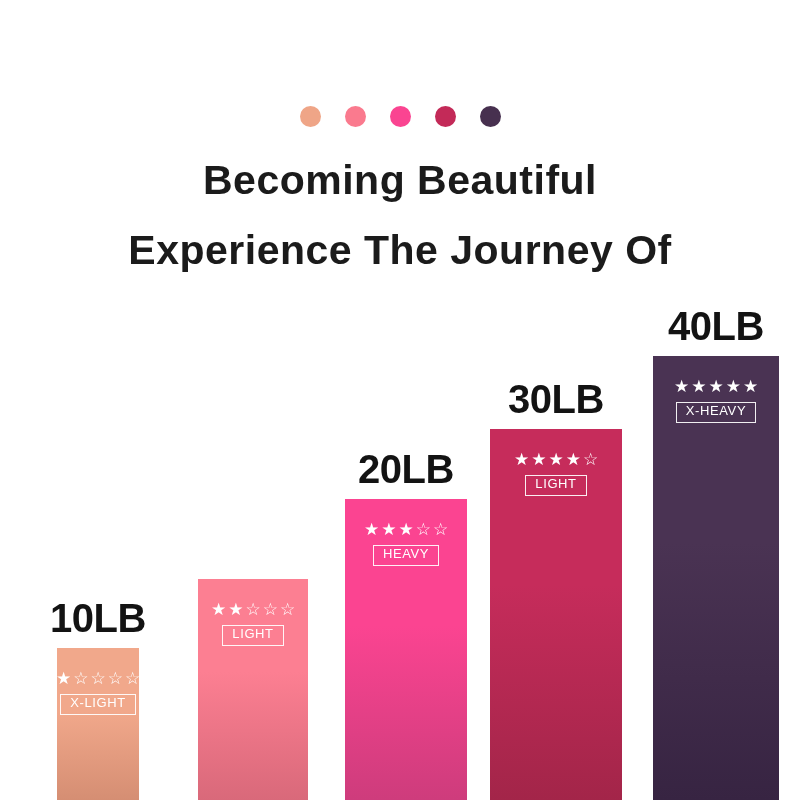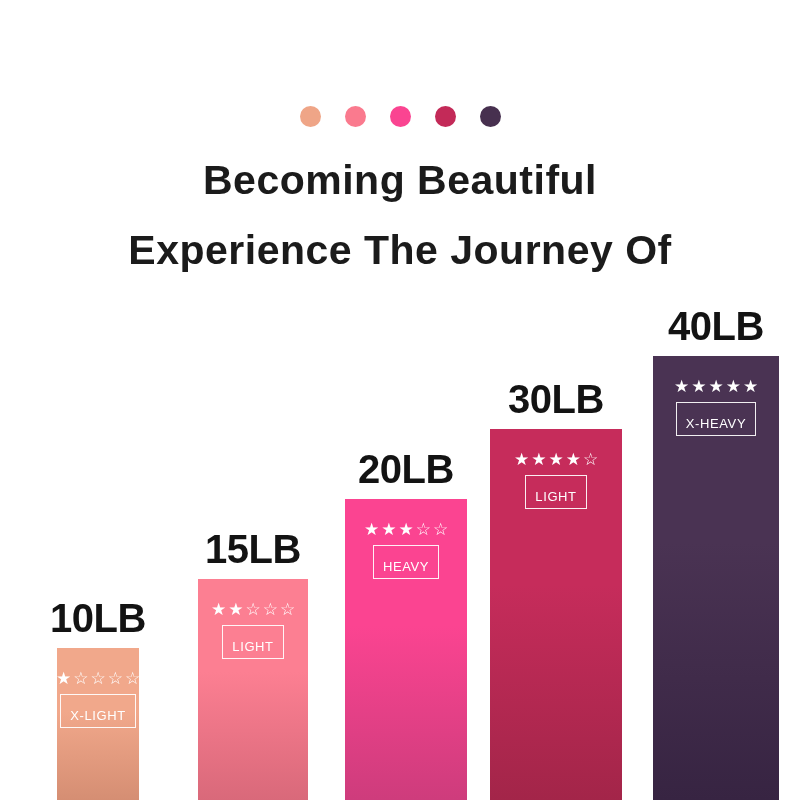--- a/index.html
+++ b/index.html
@@ -119,21 +119,21 @@
     display: inline-block;
   }
 
   .level-badge {
     border: 1.6px solid rgba(255,255,255,0.92);
     color: #ffffff;
     font-family: "Liberation Sans", sans-serif;
     font-size: 13px;
     line-height: 13px;
     letter-spacing: 0.6px;
-    padding: 14px 9px 5px 9px;
+    padding: 1px 9px 5px 9px;
     white-space: nowrap;
     text-align: center;
   }
 </style>
 </head>
 <body>
 
 <div id="infographic">
 
   <div class="dot-row">
@@ -159,21 +159,20 @@
               <span class="star">☆</span>
               <span class="star">☆</span>
               <span class="star">☆</span>
               <span class="star">☆</span>
             </div>
             <div class="level-badge">X-LIGHT</div>
           </div>
         </div>
       </div>
       <div class="bar-group" style="left: 198px; width: 110px; height: 281px;">
-        <div class="bar-value" style="bottom: 229px;">15LB</div>
         <div class="bar" style="height: 221px; background: linear-gradient(rgb(252, 127, 146) 0%, rgb(252, 127, 146) 42%, rgb(217, 105, 122) 100%);">
           <div class="bar-inner" style="top: 22px;">
             <div class="stars">
               <span class="star">★</span>
               <span class="star">★</span>
               <span class="star">☆</span>
               <span class="star">☆</span>
               <span class="star">☆</span>
             </div>
             <div class="level-badge">LIGHT</div>

